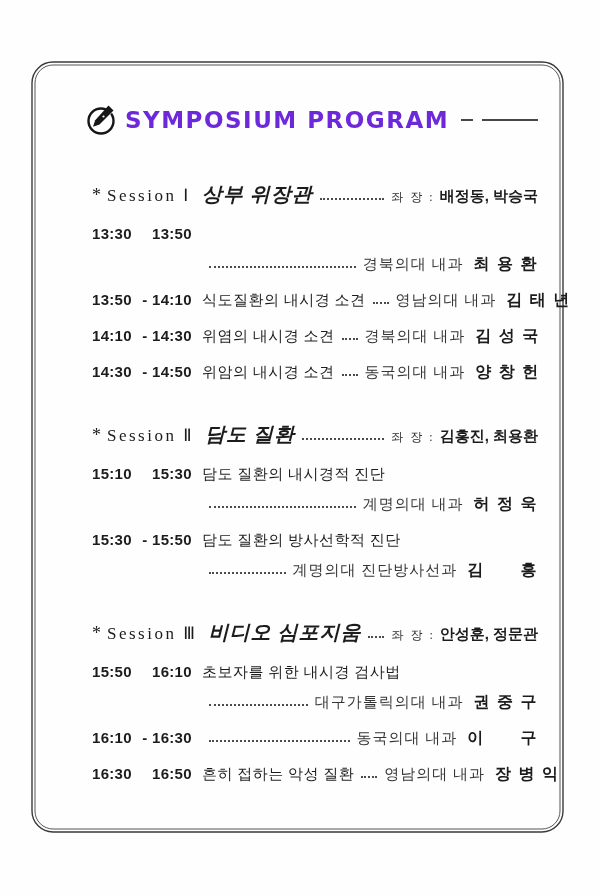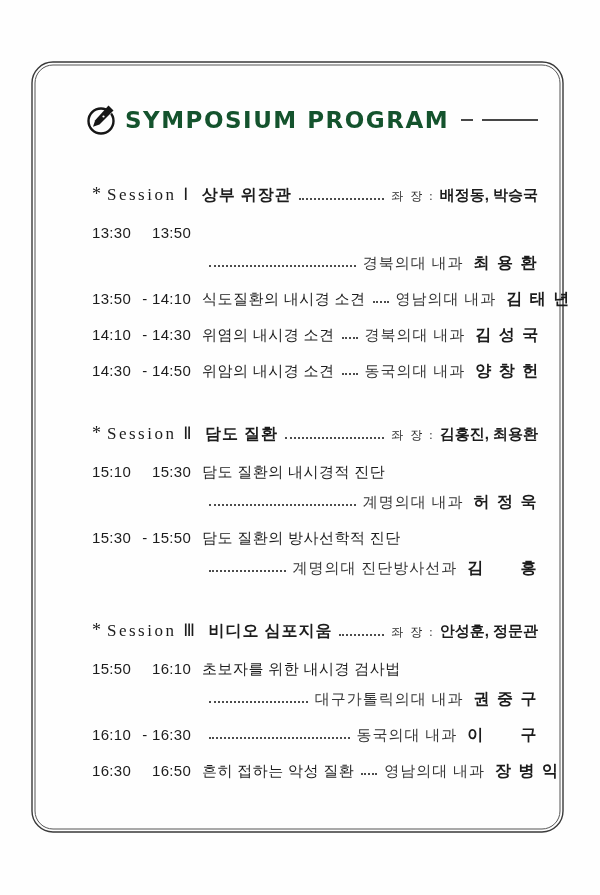--- a/index.html
+++ b/index.html
@@ -14,50 +14,50 @@
   svg.frame { position:absolute; left:0; top:0; }
 
   .content { position:absolute; left:92px; top:0; width:446px; }
 
   
   .title-row { display:flex; align-items:center; padding-top:103px; margin-left:-6px; }
   .logo { width:30px; height:34px; margin-right:9px; flex-shrink:0; }
   h1.title {
     font-family:"DejaVu Sans", sans-serif;
     font-weight:900; font-size:23px; letter-spacing:1.5px;
-    margin:0; white-space:nowrap; color:#14532d;
+    margin:0; white-space:nowrap; color:#6d28d9;
   }
   .title-rule { flex:1; display:flex; align-items:center; margin-left:12px; min-width:40px; }
   .title-rule .dash { width:12px; height:2px; background:#474747; margin-right:9px; }
   .title-rule .line { flex:1; height:2px; background:#474747; }
 
   
   .session { margin-top:40px; }
   .session.first { margin-top:46px; }
   .session-header { display:flex; align-items:baseline; line-height:23px; }
   .s-marker { font-size:18px; width:15px; flex-shrink:0; }
   .s-label { font-size:17px; letter-spacing:2.5px; margin-right:11px; white-space:nowrap; }
   .s-topic {
-    font-size:16px; font-weight:bold; 
+    font-size:20px; font-weight:bold; font-style:italic;
     letter-spacing:1px; white-space:nowrap;
   }
   .leader {
     flex:1 1 auto; min-width:16px; height:0;
     border-bottom:2px dotted #4c4c4c;
     margin:0 7px; align-self:center; transform:translateY(3px);
   }
   .s-chair-label { font-size:12px; letter-spacing:2px; color:#2e2e2e; margin-right:5px; white-space:nowrap; }
   .s-chairs { font-size:15px; font-weight:bold; font-family:"Liberation Sans", sans-serif; white-space:nowrap; }
 
   
   .row { display:flex; align-items:baseline; line-height:22px; margin-top:14px; }
   .time {
     display:flex; width:110px; flex-shrink:0;
     font-family:"Liberation Sans", sans-serif;
-    font-weight:normal; font-size:15px; letter-spacing:0.3px;
+    font-weight:bold; font-size:15px; letter-spacing:0.3px;
   }
   .t-start { width:46px; }
   .t-sep { width:14px; text-align:center; }
   .t-end { width:46px; }
   .topic { font-size:15px; letter-spacing:0.5px; white-space:nowrap; }
   .aff { font-size:15px; color:#353535; letter-spacing:1px; white-space:nowrap; margin-right:10px; }
   .speaker {
     font-size:16px; font-weight:bold; letter-spacing:1.5px;
     white-space:pre; font-family:"Liberation Sans", sans-serif;text-align:center;
   }

